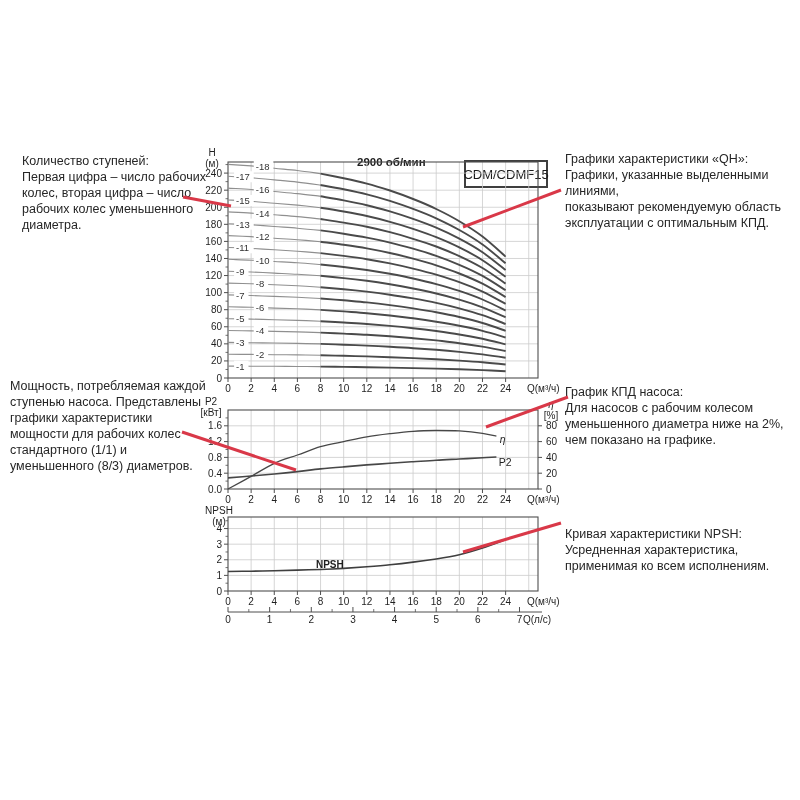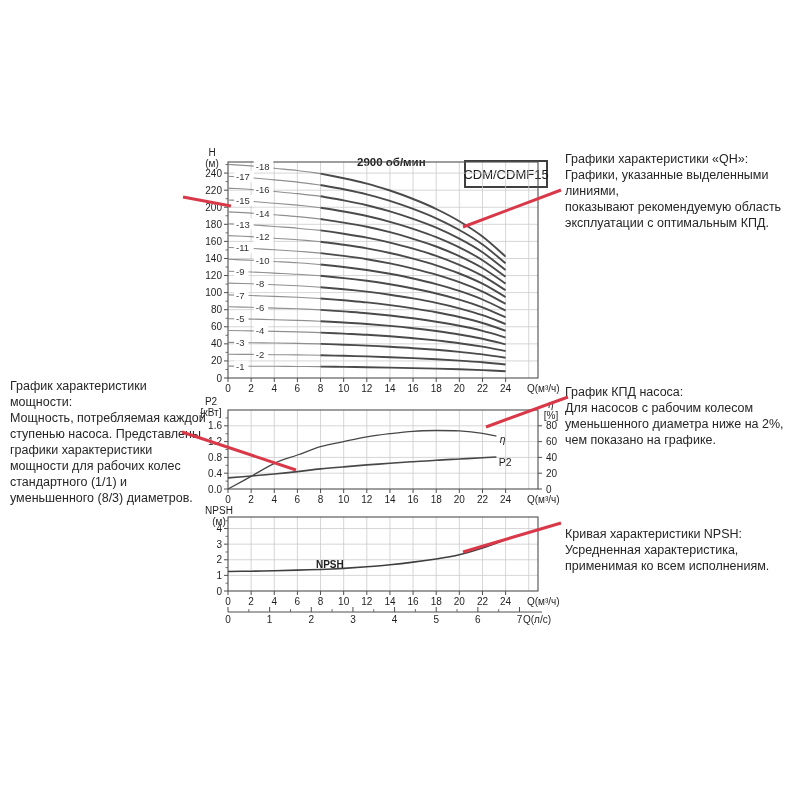--- a/index.html
+++ b/index.html
@@ -12,30 +12,36 @@
   .model-box{position:absolute;left:464px;top:160px;width:80px;height:24px;
          border:2px solid #3f3f3f;background:#ffffff;display:flex;align-items:center;
          justify-content:center;font-size:13px;color:#1c1c1c;z-index:2;}
   svg.overlay{position:absolute;left:0;top:0;pointer-events:none;z-index:3;}
 </style>
 </head>
 <body>
 
 <div class="page">
 
+  <div class="ann" style="left:22px;top:153px;width:185px">
+    <div>Количество ступеней:</div>
+    <div class="b">Первая цифра – число рабочих
+колес, вторая цифра – число
+рабочих колес уменьшенного
+диаметра.</div>
+  </div>
 
   <div class="ann" style="left:565px;top:151px;width:240px">
     <div>Графики характеристики «QH»:</div>
     <div class="b">Графики, указанные выделенными линиями,
 показывают рекомендуемую область
 эксплуатации с оптимальным КПД.</div>
   </div>
 
   <div class="ann" style="left:10px;top:378px;width:200px">
-    <div>График характеристики мощности:</div>
     <div class="b">Мощность, потребляемая каждой
 ступенью насоса. Представлены
 графики характеристики
 мощности для рабочих колес
 стандартного (1/1) и
 уменьшенного (8/3) диаметров.</div>
   </div>
 
   <div class="ann" style="left:565px;top:384px;width:240px">
     <div>График КПД насоса:</div>

